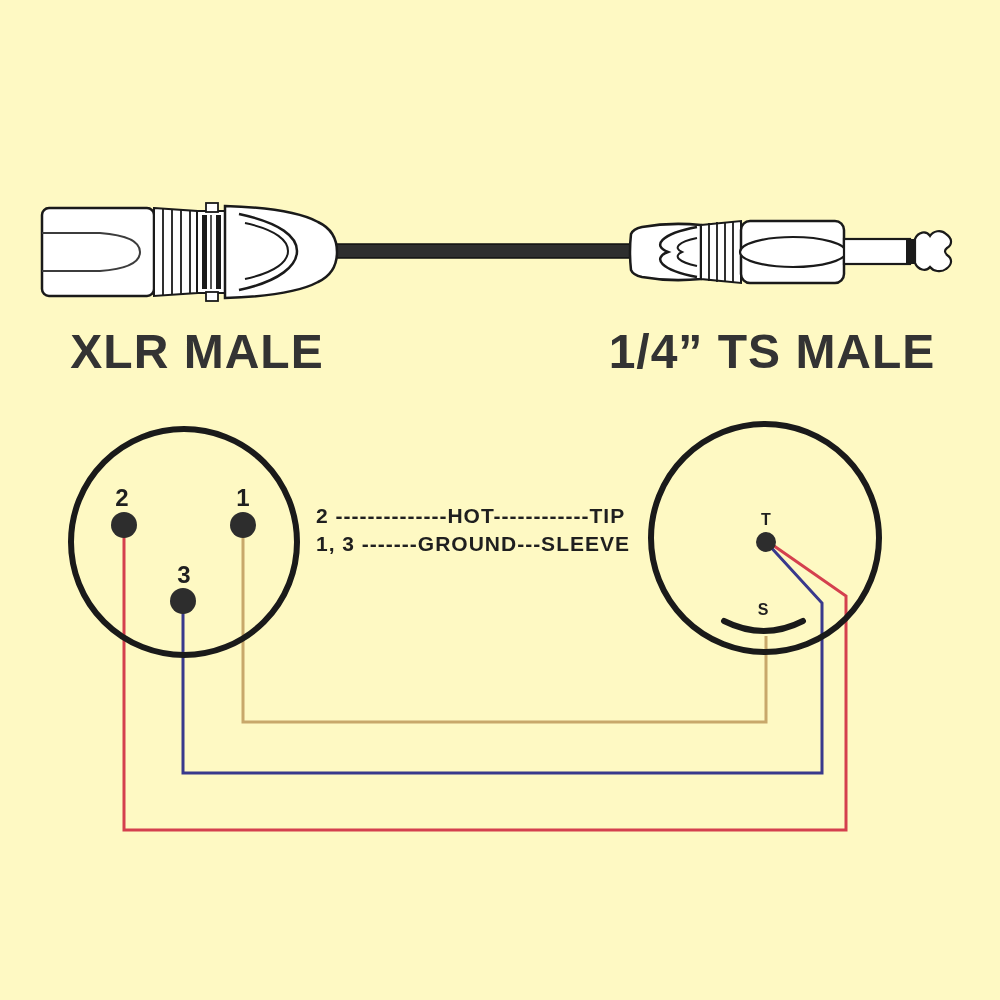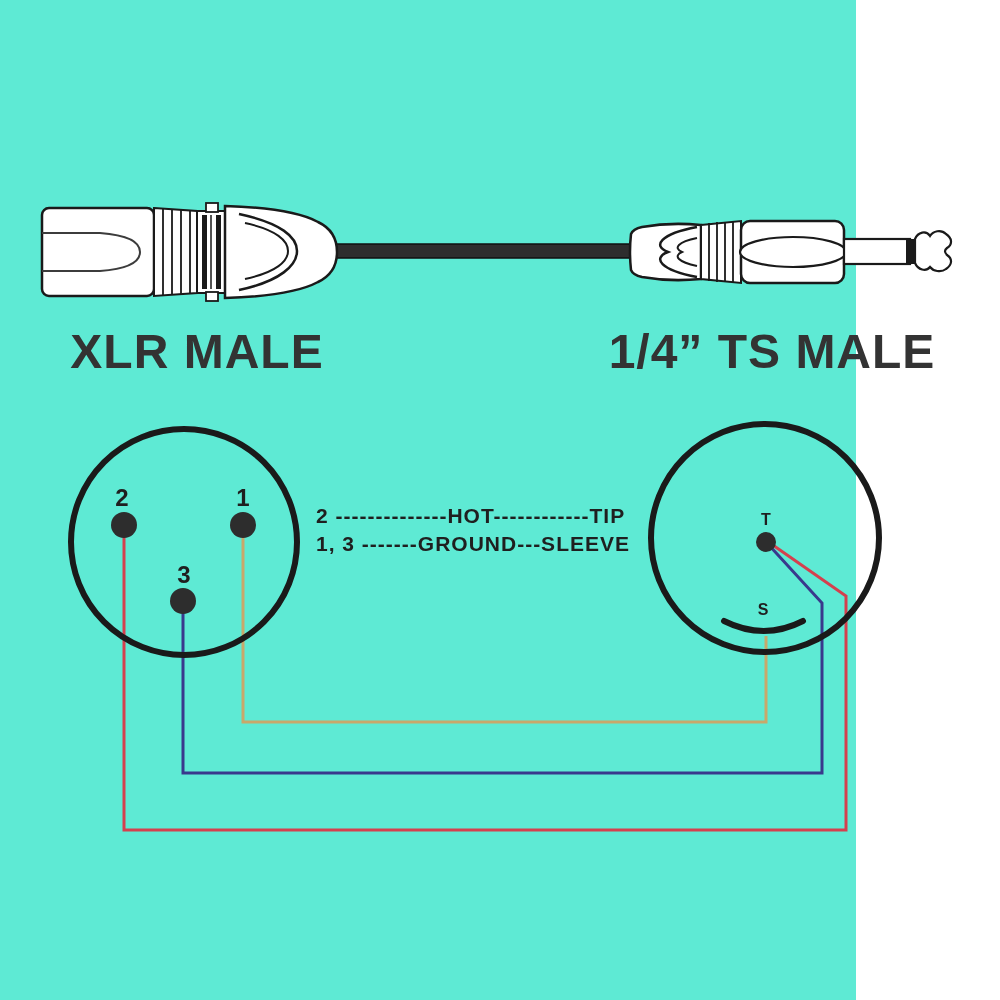--- a/index.html
+++ b/index.html
@@ -1,17 +1,17 @@
 <!DOCTYPE html>
 <html><head>
 <meta charset="utf-8">
 <style>
   html, body { margin: 0; padding: 0; background: #ffffff; }
   .stage {
-    width: 856px; height: 1000px; position: relative; background: #5eead4;
+    width: 1000px; height: 1000px; position: relative; background: #fef9c3;
     font-family: "Liberation Sans", sans-serif;
     text-align: center;
   }
   svg { display: block; }
   .outline { stroke: #1a1a1a; fill: #ffffff; }
   .line    { stroke: #1a1a1a; fill: none; }
   .thin    { stroke: #3c3c3c; fill: none; }
   .conn-label {
     font-family: "Liberation Sans", sans-serif;
     font-size: 48px; font-weight: 700; fill: #333333;

